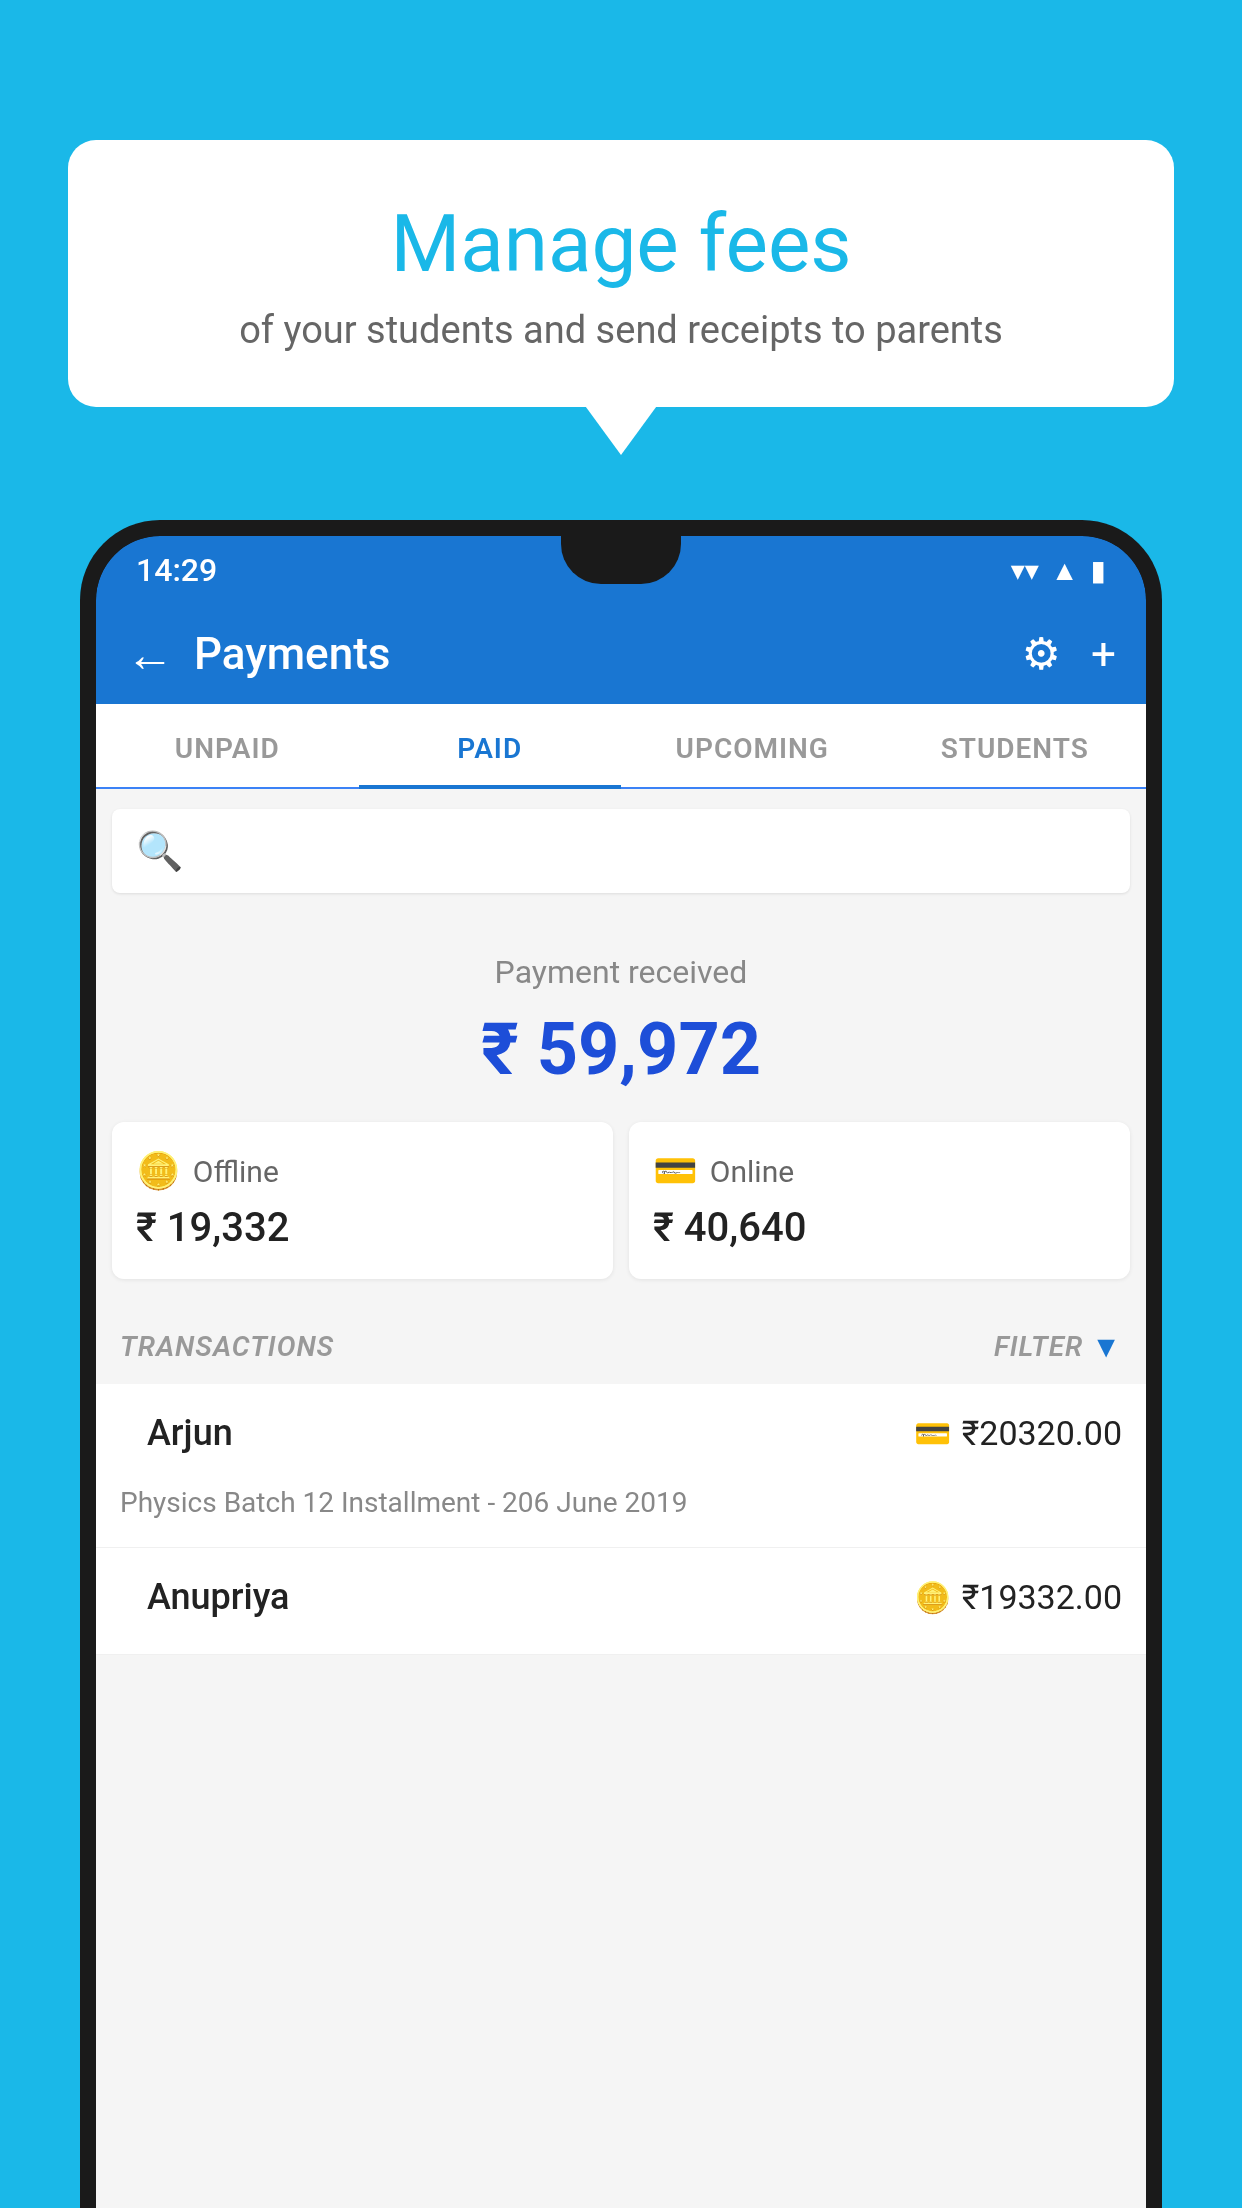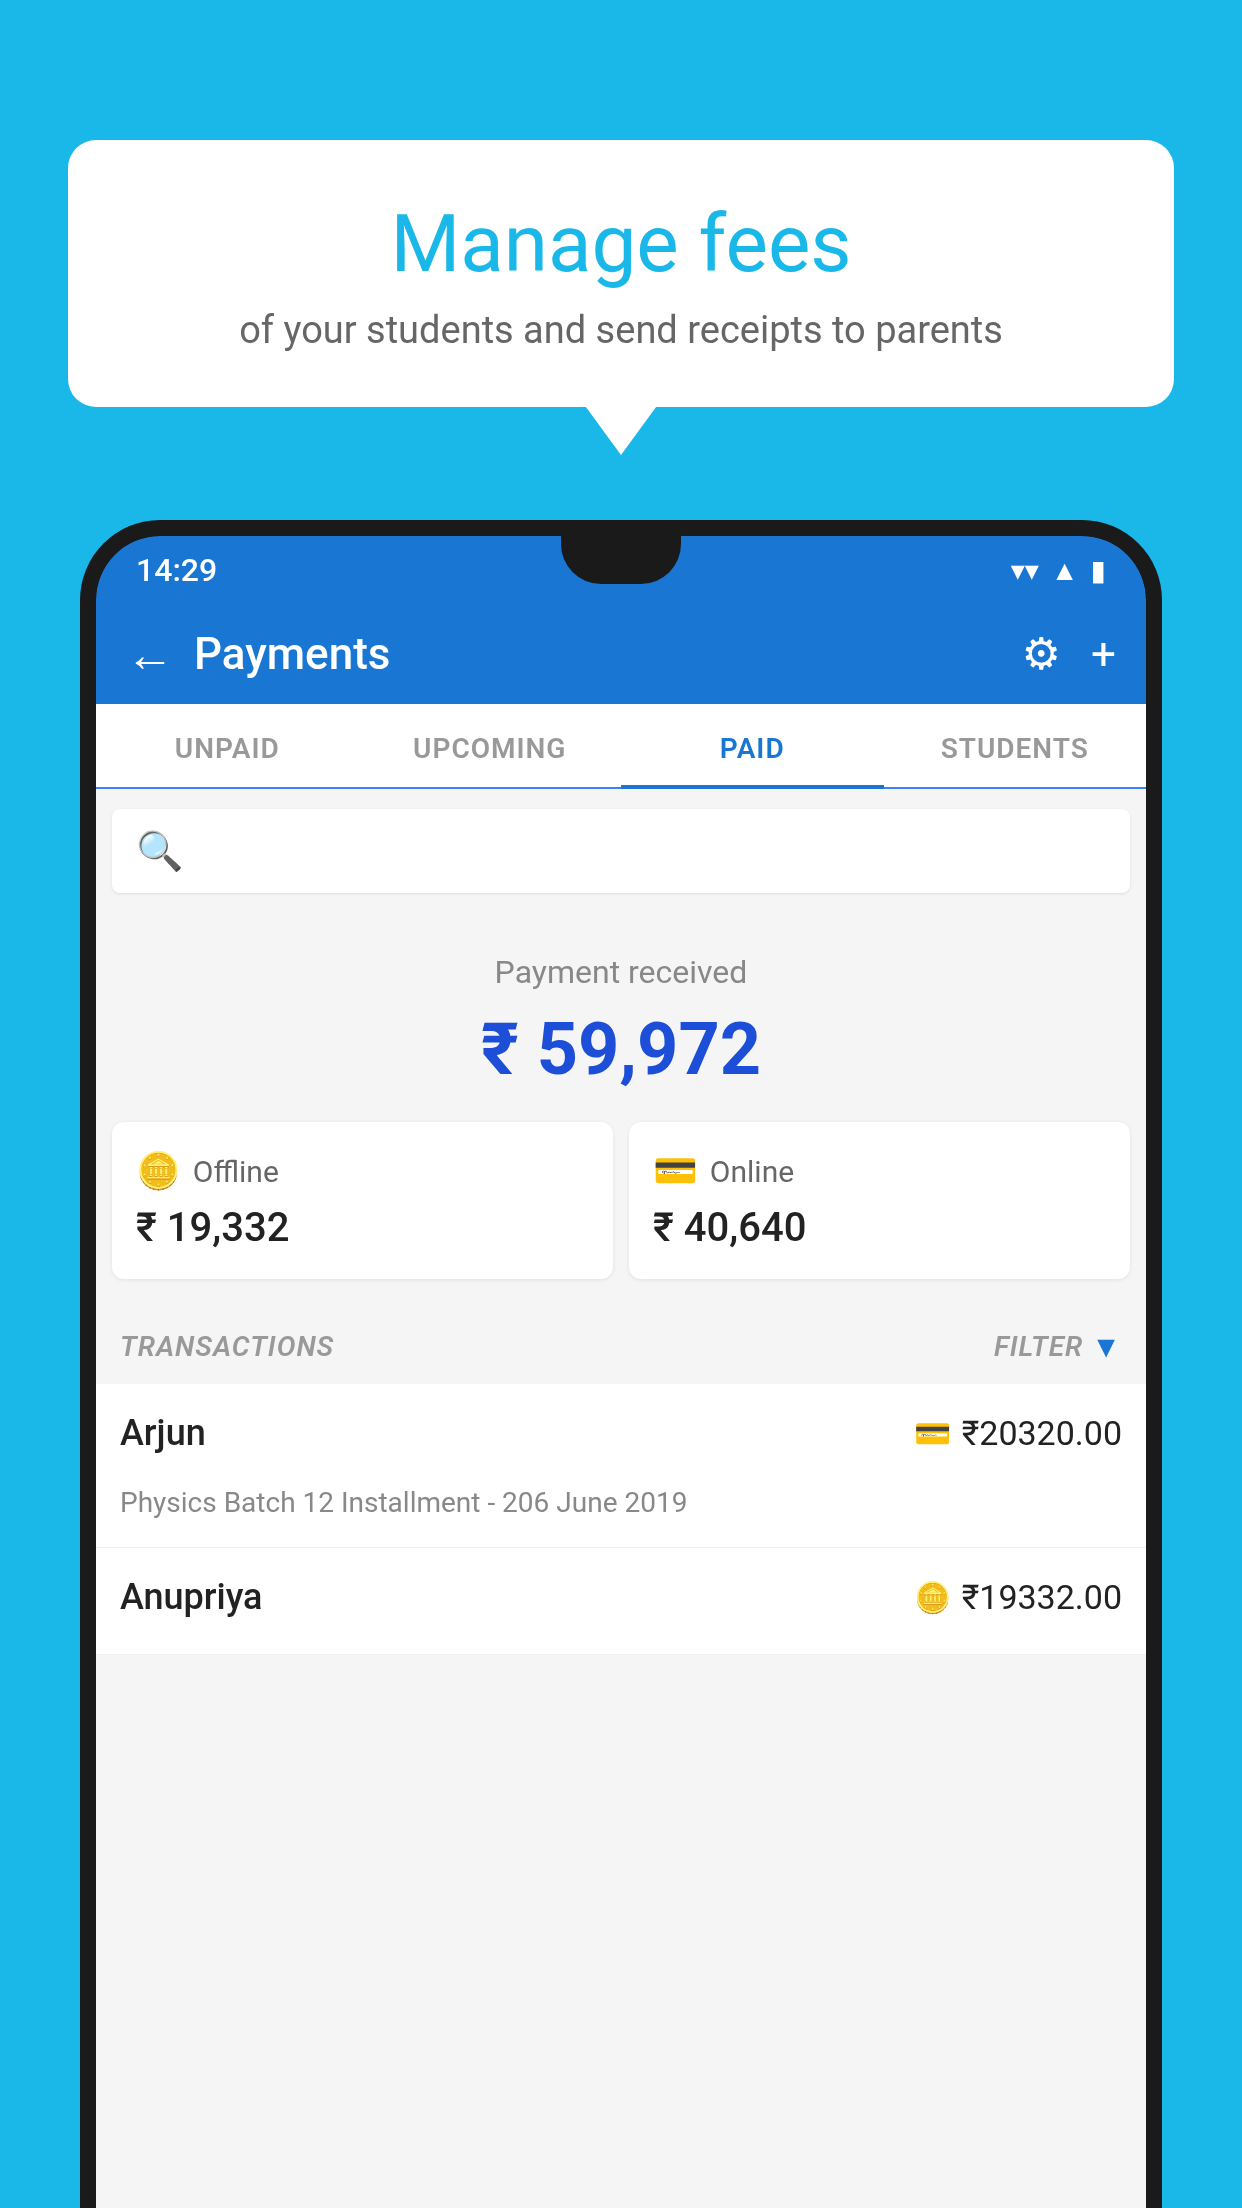--- a/index.html
+++ b/index.html
@@ -308,20 +308,21 @@
       background: white;
       padding: 28px 24px;
       border-bottom: 1px solid #f0f0f0;
     }
 
     .transaction-top {
       display: flex;
       justify-content: space-between;
       align-items: center;
       margin-bottom: 8px;
+      margin-left: 27px;
     }
 
     .transaction-name {
       color: #222;
       font-size: 36px;
       font-weight: 500;
     }
 
     .transaction-amount {
       display: flex;
@@ -395,22 +396,22 @@
         <span class="app-bar-back">←</span>
         <span class="app-bar-title">Payments</span>
         <div class="app-bar-actions">
           <span class="app-bar-icon">⚙</span>
           <span class="app-bar-icon">+</span>
         </div>
       </div>
 
       <div class="tabs-bar">
         <div class="tab">UNPAID</div>
+        <div class="tab active">PAID</div>
         <div class="tab">UPCOMING</div>
-        <div class="tab active">PAID</div>
         <div class="tab">STUDENTS</div>
       </div>
 
       <div class="content-area">
 
         <div class="search-container">
           <span class="search-icon">🔍</span>
         </div>
 
         <div class="payment-received">

